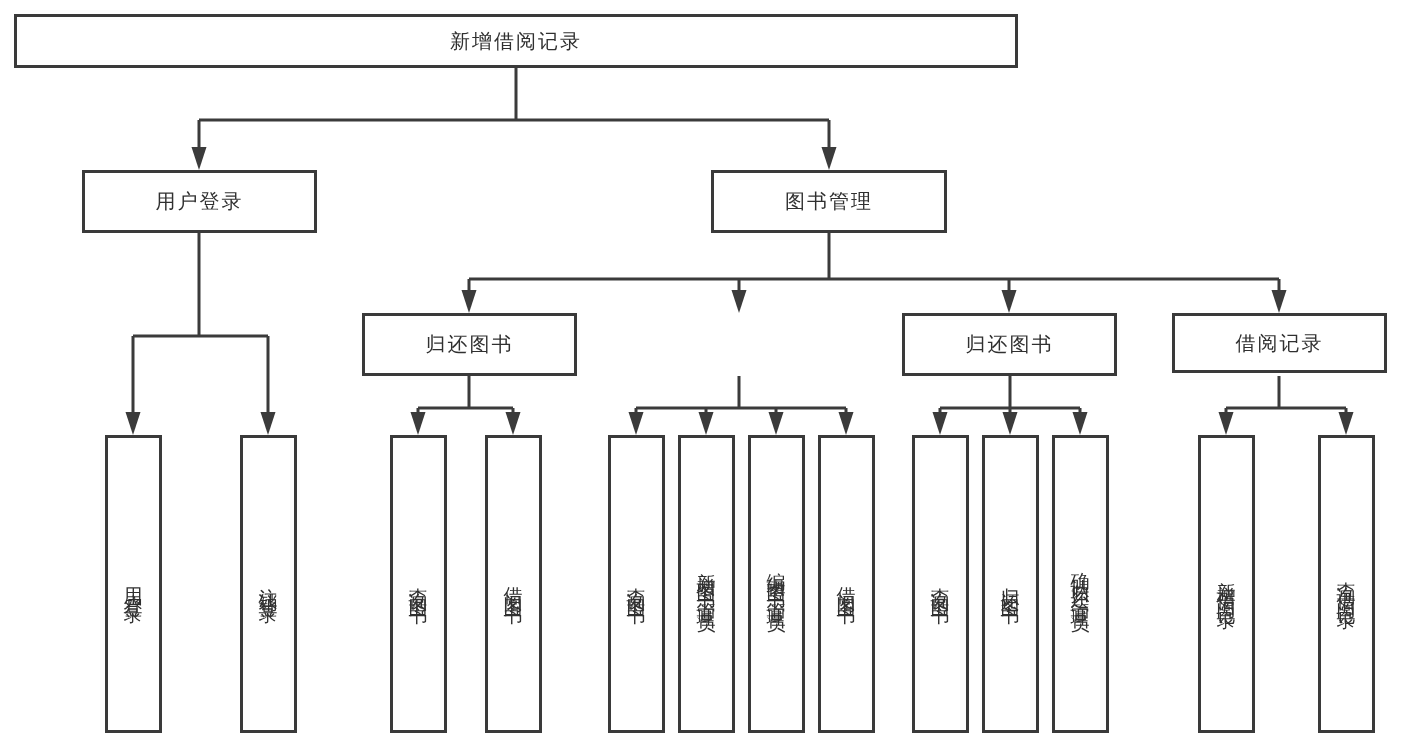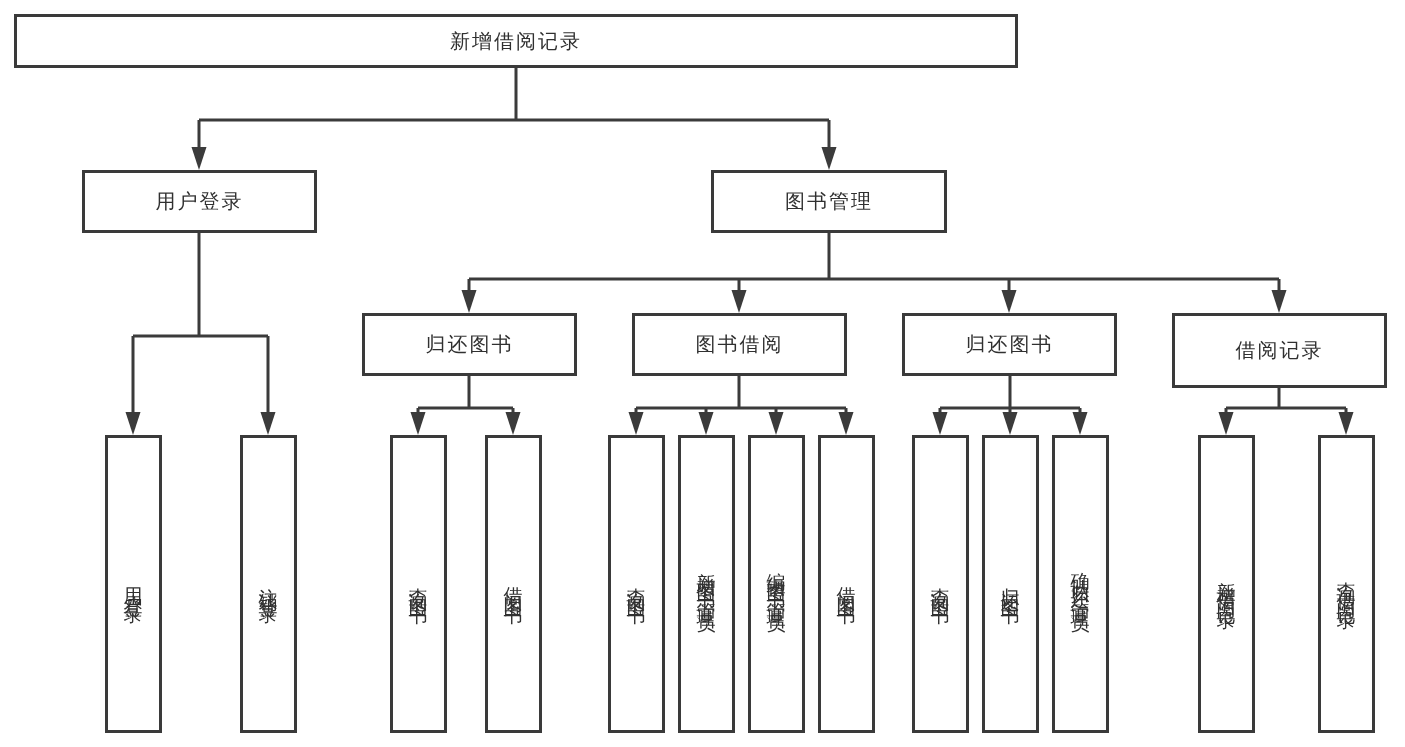--- a/index.html
+++ b/index.html
@@ -79,27 +79,24 @@
   <div class="node" style="left:82px;top:170px;width:235px;height:63px">
     <span>用户登录</span>
   </div>
   <div class="node" style="left:711px;top:170px;width:236px;height:63px">
     <span>图书管理</span>
   </div>
 
   <div class="node" style="left:362px;top:313px;width:215px;height:63px">
     <span>归还图书</span>
   </div>
-  <div class="node" style="left:632px;top:313px;width:215px;height:63px">
-    <span>图书借阅</span>
-  </div>
   <div class="node" style="left:902px;top:313px;width:215px;height:63px">
     <span>归还图书</span>
   </div>
-  <div class="node" style="left:1172px;top:313px;width:215px;height:75px">
+  <div class="node" style="left:1172px;top:313px;width:215px;height:60px">
     <span>借阅记录</span>
   </div>
 
   <div class="node vnode" style="left:105px;top:435px;width:57px;height:298px">
     <span class="vtext">用户登录</span>
   </div>
   <div class="node vnode" style="left:240px;top:435px;width:57px;height:298px">
     <span class="vtext">注销登录</span>
   </div>
 

